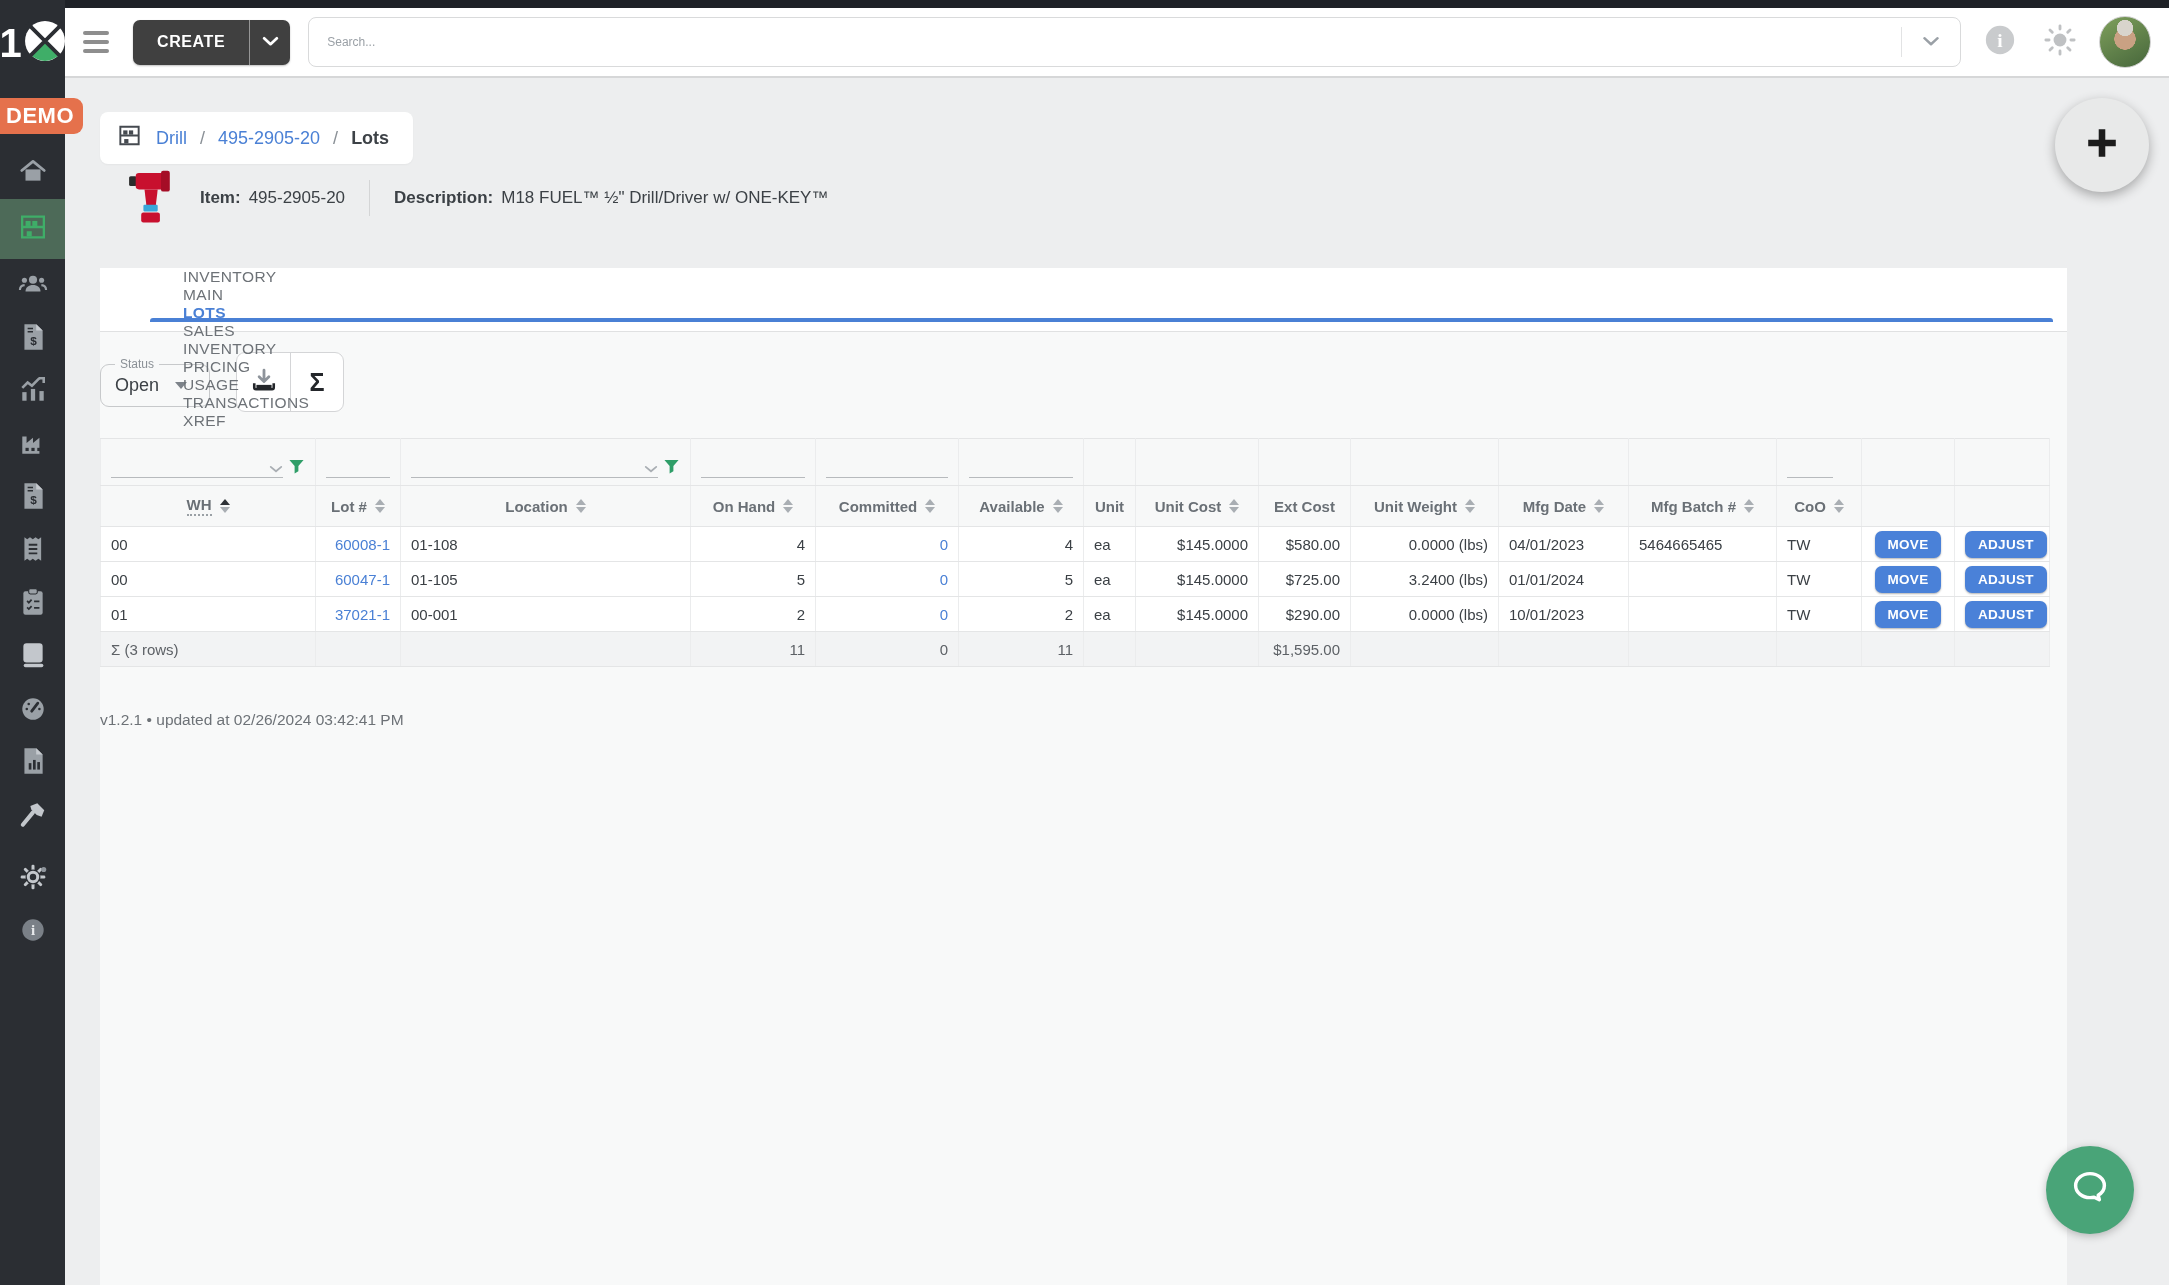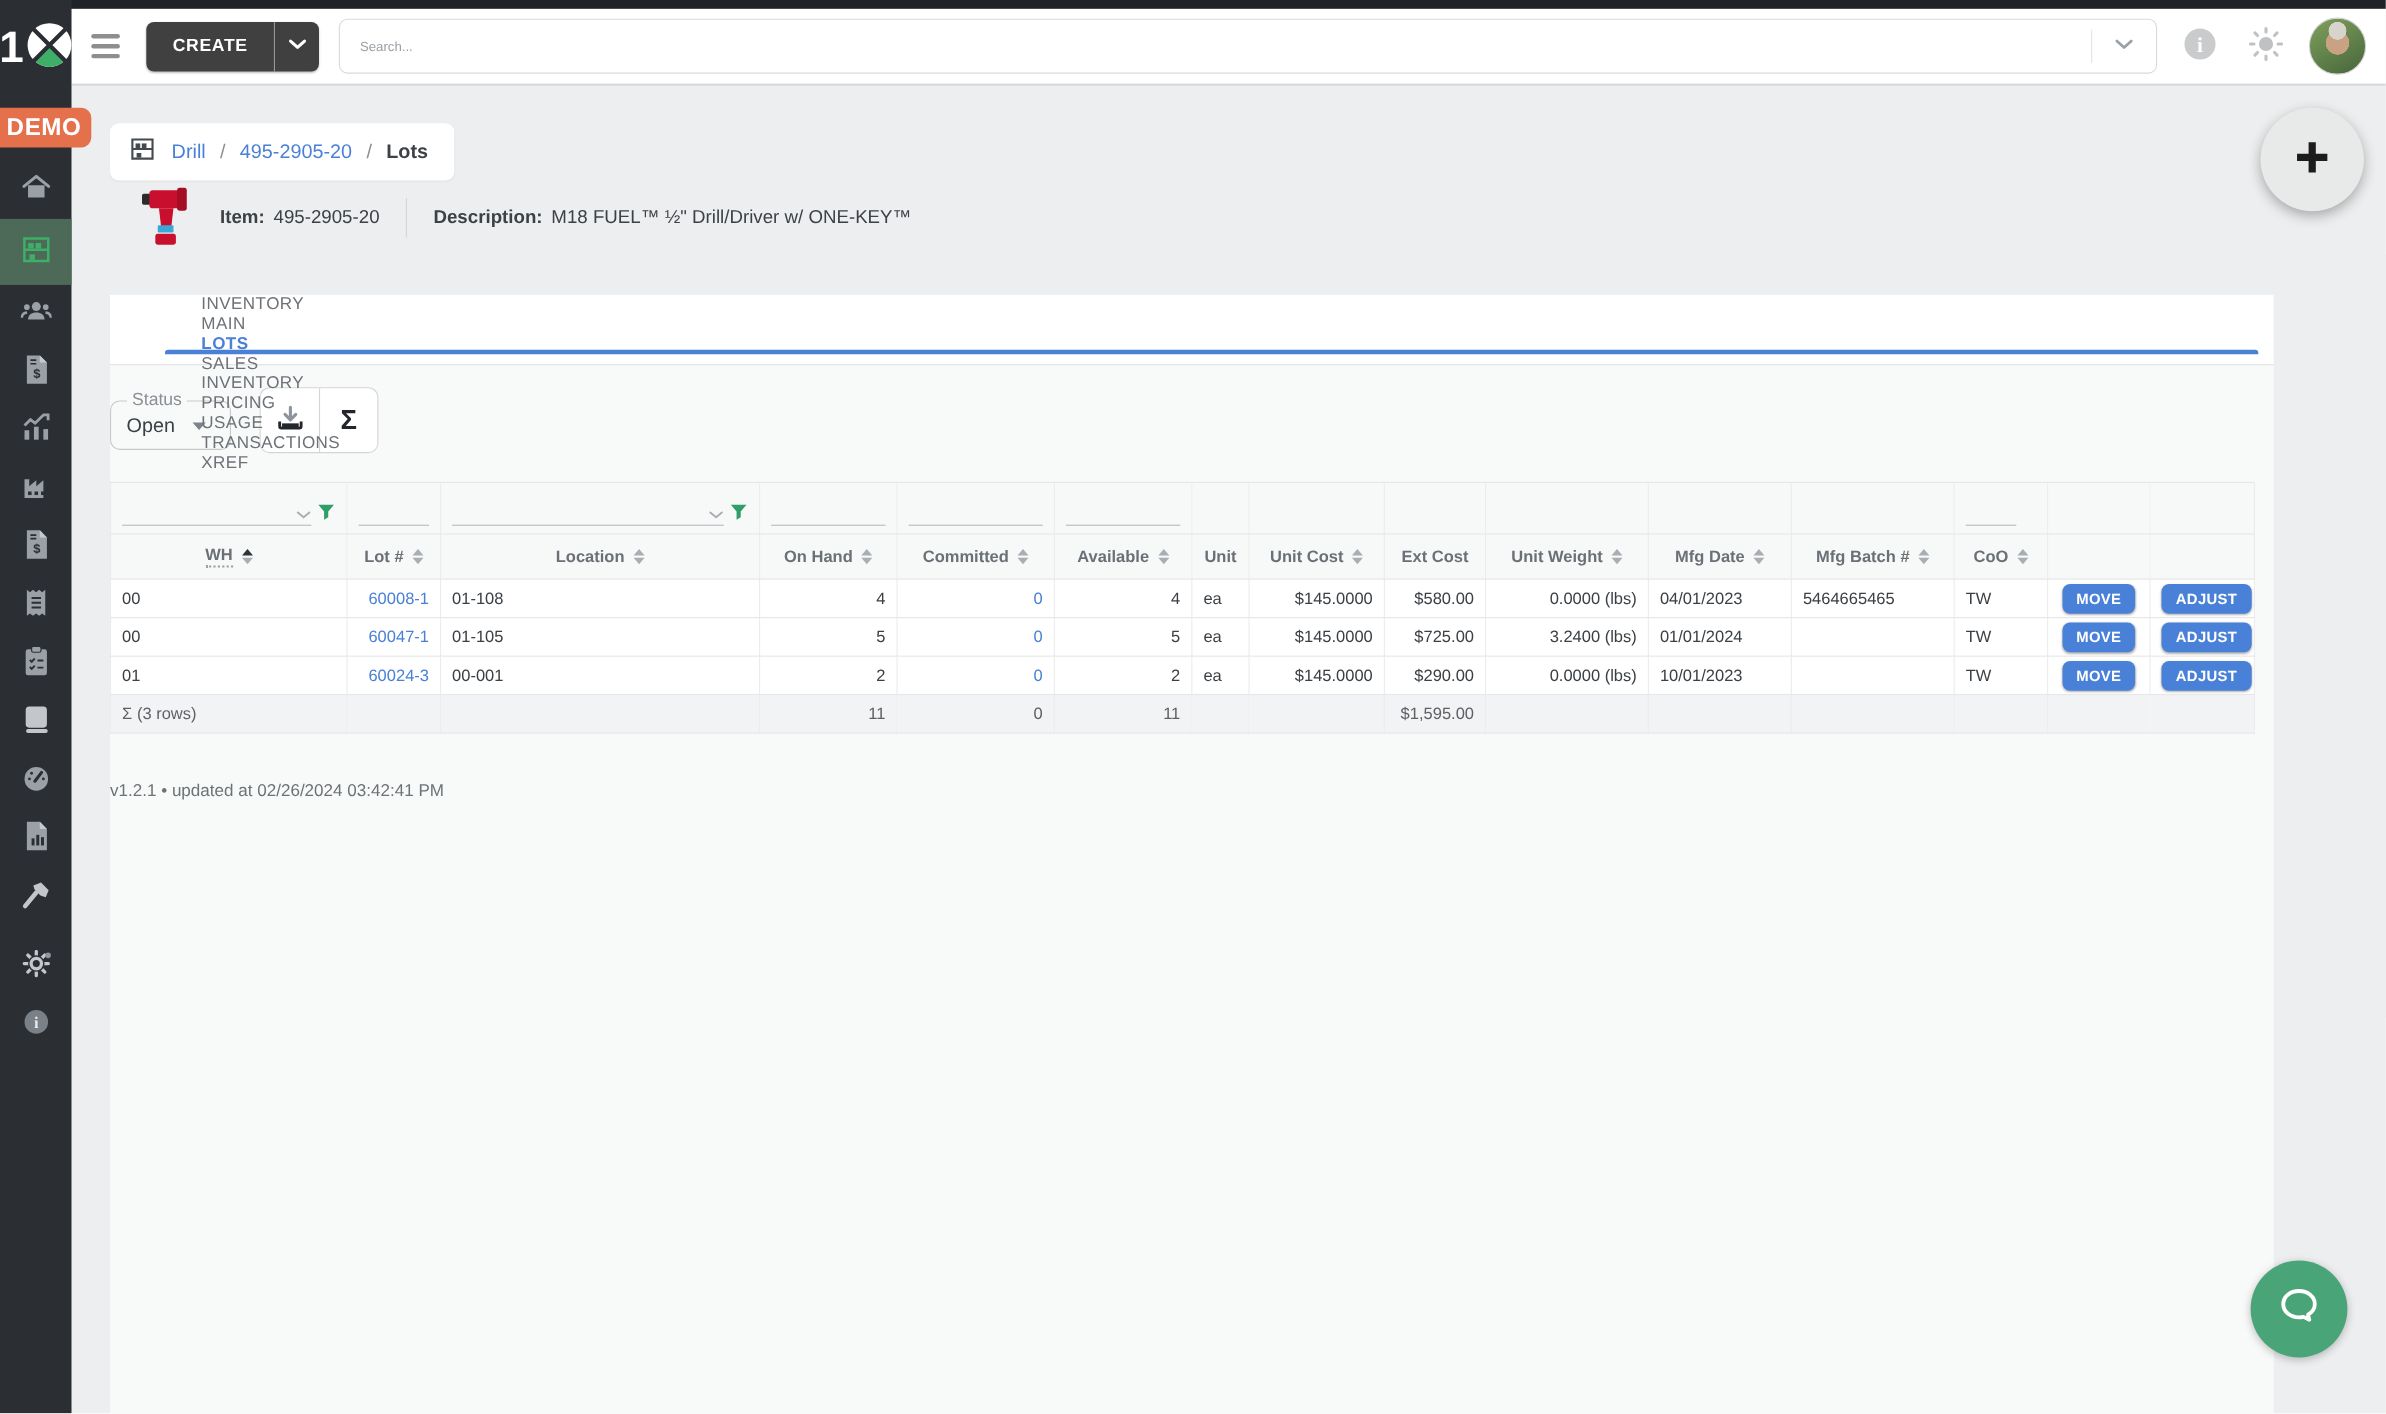--- a/index.html
+++ b/index.html
@@ -67,21 +67,21 @@
   .tab { padding:0 47px; display:flex; align-items:center; font-size:15.5px; letter-spacing:.4px;
          color:#6d7277; cursor:pointer; position:relative; white-space:nowrap; }
   .tab.active { color:#4a80d5; font-weight:700; }
   .tab.active::after { content:""; position:absolute; left:14px; right:14px; bottom:0; height:4px;
                        background:#4a80d5; border-radius:3px 3px 0 0; }
 
   
   .content-panel { position:absolute; left:100px; top:332px; width:1967px; bottom:0; background:#f8f9f9; }
   .controls { display:flex; align-items:center; gap:26px; margin:20px 0 26px 0; }
   .status-field { border:1px solid #c7c9cb; border-radius:9px; padding:2px 16px 10px 14px; min-width:110px; background:transparent; }
-  .status-field legend { font-size:16px; color:#8a9096; padding:0 5px; }
+  .status-field legend { font-size:12px; color:#8a9096; padding:0 5px; }
   .status-value { display:flex; align-items:center; gap:16px; font-size:18px; color:#3c4146; cursor:pointer; padding-top:2px; }
   .caret-down { width:0; height:0; border-left:6px solid transparent; border-right:6px solid transparent; border-top:7px solid #7d838a; }
   .export-group { display:flex; border:1px solid #d4d5d7; border-radius:9px; background:#fff; height:60px; overflow:hidden; }
   .export-btn { width:53px; display:flex; align-items:center; justify-content:center; cursor:pointer; }
   .export-btn + .export-btn { border-left:1px solid #d4d5d7; }
   .sigma-icon::before { content:"\03A3"; font-size:25px; font-weight:700; color:#23262a; }
 
   
   table.lots { border-collapse:collapse; table-layout:fixed; width:1949px; background:#fff; font-size:15px; color:#3b4045; }
   .w0{width:215px}.w1{width:85px}.w2{width:290px}.w3{width:125px}.w4{width:143px}.w5{width:125px}
@@ -593,21 +593,21 @@
           <td class="ar">$725.00</td>
           <td class="ar">3.2400 (lbs)</td>
           <td class="al">01/01/2024</td>
           <td class="al"></td>
           <td class="al">TW</td>
           <td class="ac"><button class="grid-btn">MOVE</button></td>
           <td class="ac"><button class="grid-btn">ADJUST</button></td>
         </tr>
         <tr>
           <td class="al">01</td>
-          <td class="ar"><a class="cell-link">60024-3</a></td>
+          <td class="ar"><a class="cell-link">37021-1</a></td>
           <td class="al">00-001</td>
           <td class="ar">2</td>
           <td class="ar"><a class="cell-link">0</a></td>
           <td class="ar">2</td>
           <td class="al">ea</td>
           <td class="ar">$145.0000</td>
           <td class="ar">$290.00</td>
           <td class="ar">0.0000 (lbs)</td>
           <td class="al">10/01/2023</td>
           <td class="al"></td>

